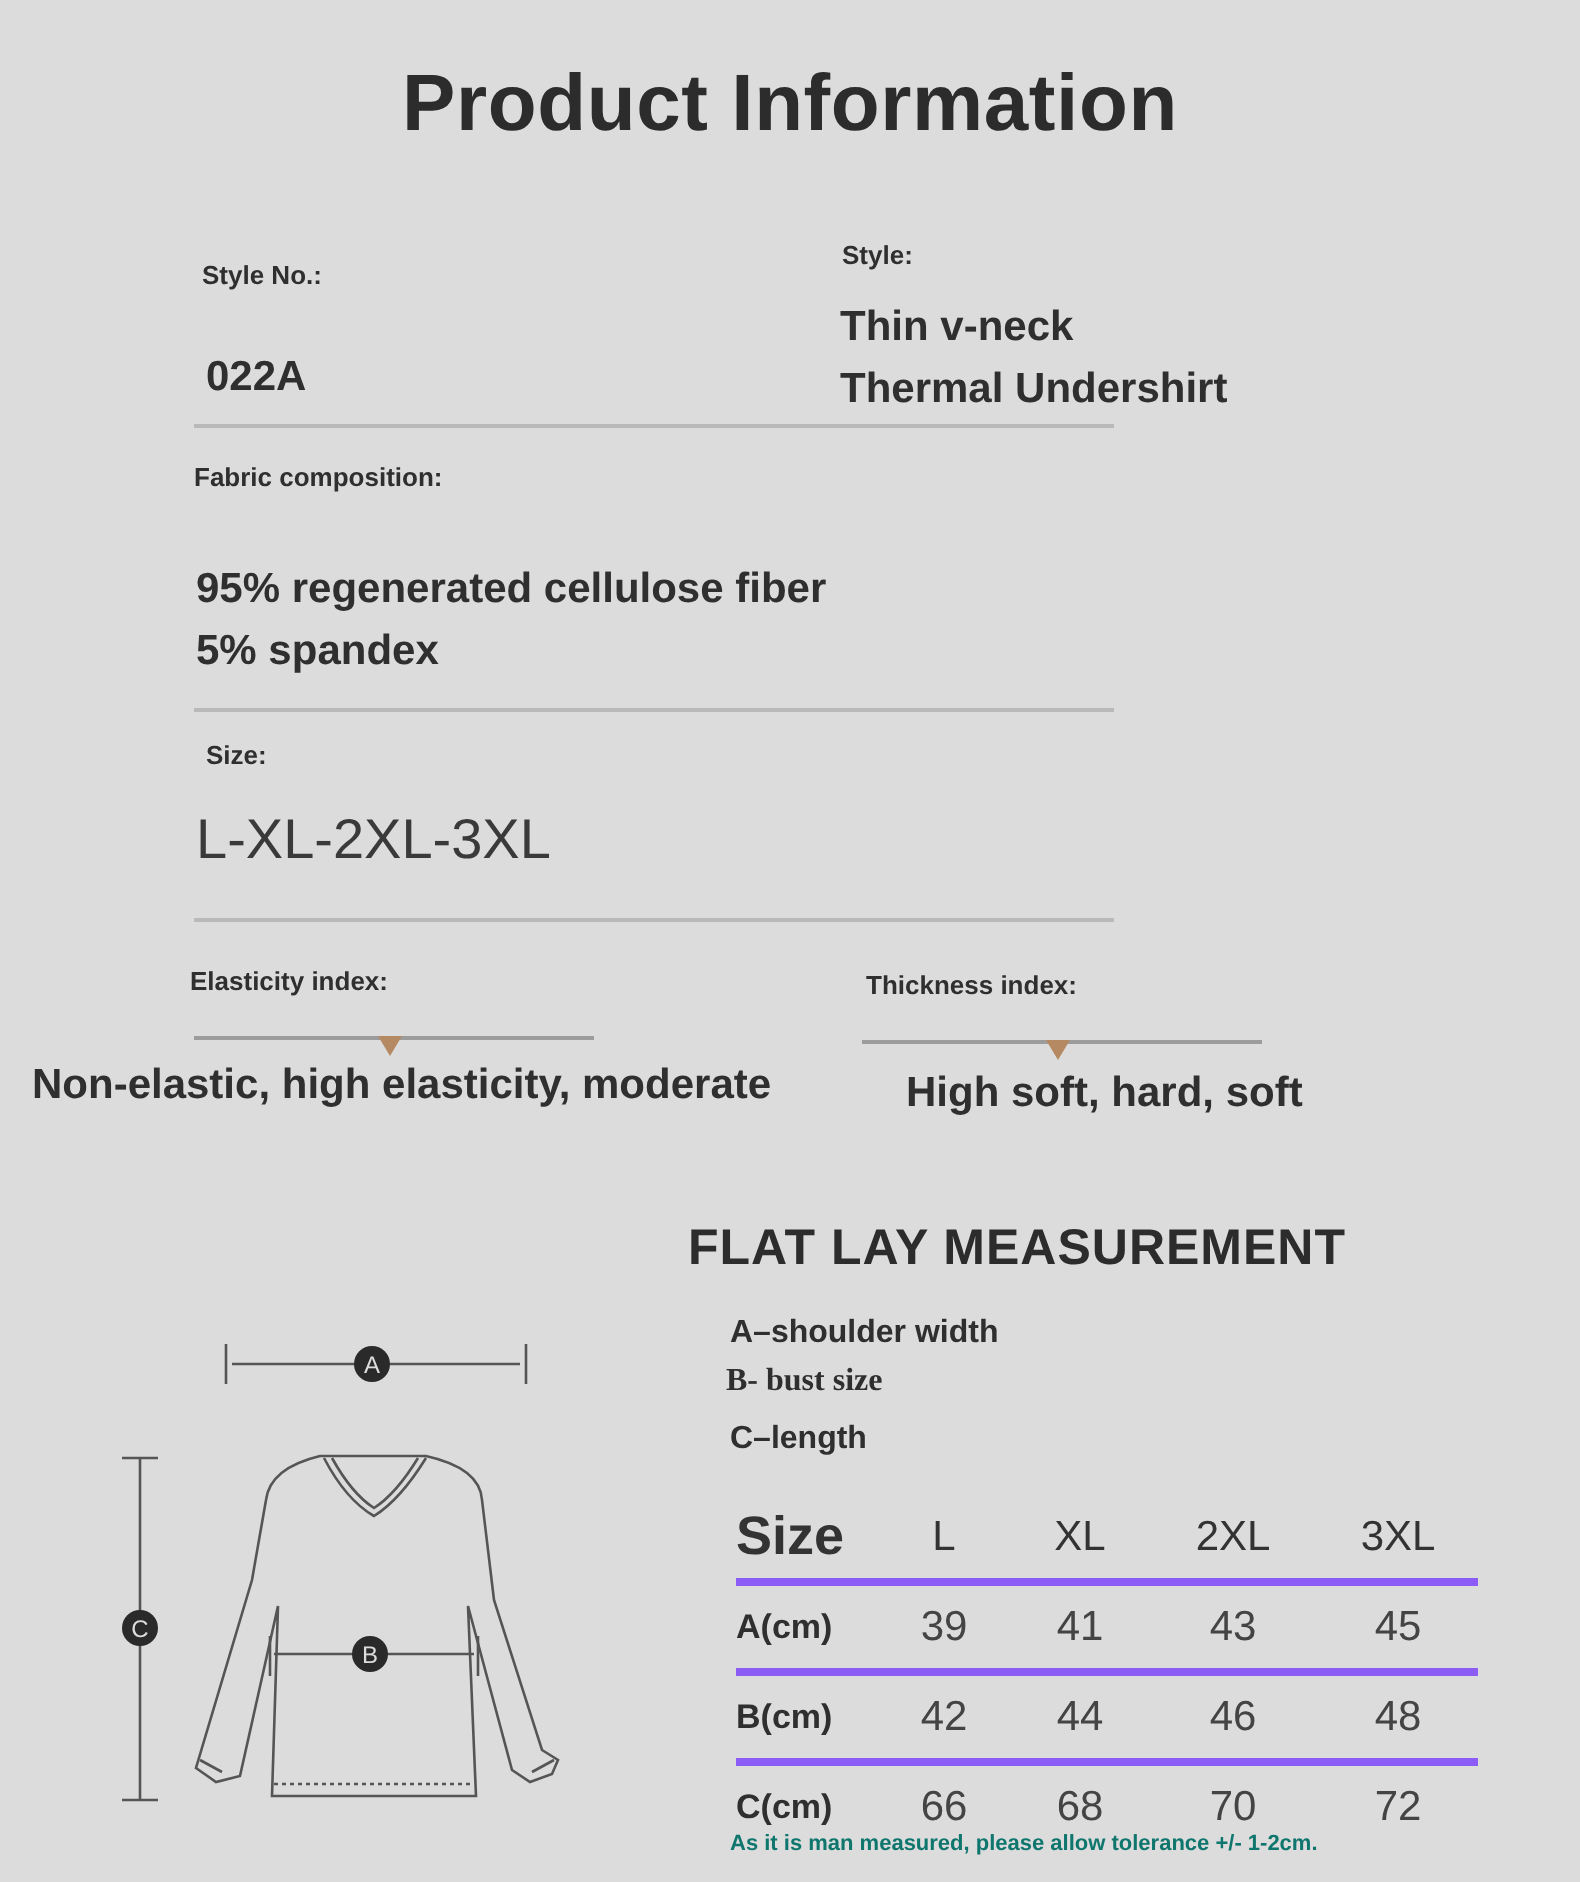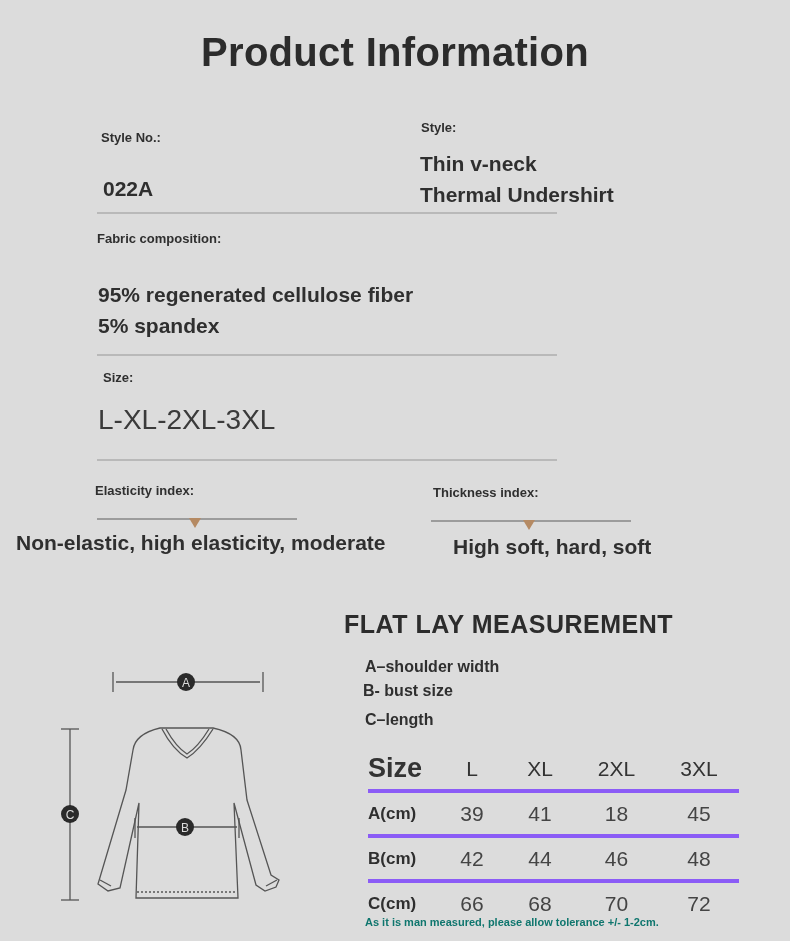--- a/index.html
+++ b/index.html
@@ -68,21 +68,21 @@
 <div class="abs marker" style="left:189px; top:518px;"></div>
 <div class="abs val" style="left:16px; top:531px;">Non-elastic, high elasticity, moderate</div>
 
 <div class="abs lbl" style="left:433px; top:485px;">Thickness index:</div>
 <div class="abs scale" style="left:431px; top:520px; width:200px;"></div>
 <div class="abs marker" style="left:523px; top:520px;"></div>
 <div class="abs val" style="left:453px; top:535px;">High soft, hard, soft</div>
 
 <div class="abs flat-title" style="left:344px; top:610px;">FLAT LAY MEASUREMENT</div>
 <div class="abs legend" style="left:365px; top:658px;">A–shoulder width</div>
-<div class="abs legend" style="left:363px; top:682px;">B- bust size</div>
+<div class="abs legend" style="left:363px; top:682px;font-family:Liberation Serif, serif;">B- bust size</div>
 <div class="abs legend" style="left:365px; top:711px;">C–length</div>
 
 <svg class="abs" style="left:40px; top:650px;" width="280" height="270" viewBox="0 0 280 270">
   <g stroke="#555" stroke-width="1.3" fill="none">
 
     <line x1="73" y1="22" x2="73" y2="42"></line>
     <line x1="223" y1="22" x2="223" y2="42"></line>
     <line x1="76" y1="32" x2="220" y2="32"></line>
 
     <line x1="21" y1="79" x2="39" y2="79"></line>
@@ -123,21 +123,21 @@
     <th class="first" style="width:70px;">Size</th>
     <th style="width:68px;">L</th>
     <th style="width:68px;">XL</th>
     <th style="width:85px;">2XL</th>
     <th style="width:80px;">3XL</th>
   </tr>
   <tr class="body">
     <td class="rowh">A(cm)</td>
     <td>39</td>
     <td>41</td>
-    <td>18</td>
+    <td>43</td>
     <td>45</td>
   </tr>
   <tr class="body">
     <td class="rowh">B(cm)</td>
     <td>42</td>
     <td>44</td>
     <td>46</td>
     <td>48</td>
   </tr>
   <tr class="body">

